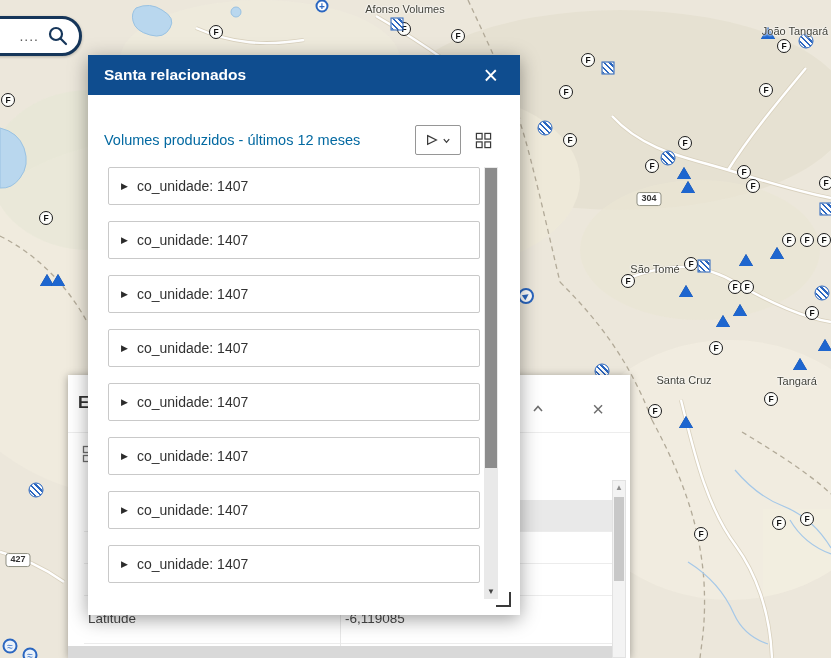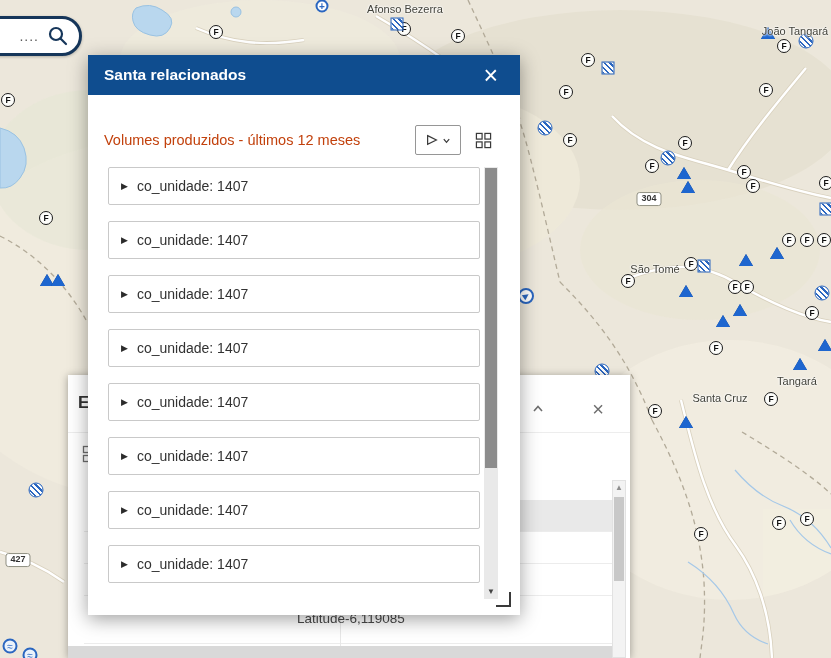--- a/index.html
+++ b/index.html
@@ -48,37 +48,37 @@
         color:#6e6e6e;display:flex;align-items:center;justify-content:center;cursor:pointer;}
   .pbtn-min{left:458px;}
   .pbtn-close{left:518px;font-size:20px;line-height:1;}
   .pgrid{position:absolute;left:14px;top:70px;}
   .band{position:absolute;}
   .band-top{left:272px;top:125px;width:272px;height:31px;background:#e9e9e9;}
   .band-bottom{left:0;top:271px;width:544px;height:12px;background:#d9d9d9;}
   .rowline{position:absolute;left:16px;width:528px;height:0;border-top:1px solid #ececec;}
   .colline{position:absolute;left:272px;top:125px;width:0;height:146px;border-left:1px solid #e8e8e8;}
   .prow{position:absolute;left:20px;width:514px;display:flex;}
-  .plabel{width:257px;font-size:13.5px;color:#4a4a4a;text-align:right;}
+  .plabel{width:257px;font-size:13.5px;color:#4a4a4a;}
   .pvalue{font-size:13.5px;color:#4a4a4a;}
   .pscroll{position:absolute;left:544px;top:105px;width:14px;height:178px;background:#f3f3f3;
            border:1px solid #e2e2e2;box-sizing:border-box;}
   .pscroll-up{position:absolute;top:2px;left:0;width:100%;text-align:center;font-size:8px;color:#8f8f8f;}
   .pscroll-thumb{position:absolute;top:16px;left:1px;width:10px;height:84px;background:#c8c8c8;}
 
   
   .dialog{position:absolute;left:88px;top:55px;width:432px;height:560px;background:#fff;z-index:8;
           box-shadow:0 4px 18px rgba(0,0,0,.38);}
   .dlg-header{height:40px;background:#0f4d8f;display:flex;align-items:center;
               justify-content:space-between;padding:0 22px 0 16px;box-sizing:border-box;}
   .dlg-title{color:#fff;font-size:15.5px;font-weight:700;}
   .dlg-close{border:0;background:none;color:#fff;font-size:25px;font-weight:300;line-height:1;
              padding:0;cursor:pointer;}
   .toolbar{display:flex;align-items:center;margin:30px 28px 0 16px;}
-  .subtitle{font-size:14.5px;color:#c2410c;}
+  .subtitle{font-size:14.5px;color:#0369a1;}
   .actions-btn{margin-left:auto;width:46px;height:30px;border:1px solid #969696;border-radius:2px;
                background:#fff;display:flex;align-items:center;justify-content:center;gap:3px;
                padding:0;cursor:pointer;}
   .grid-btn{margin-left:14px;border:0;background:none;padding:0;cursor:pointer;display:flex;}
   .list-wrap{position:relative;margin:12px 22px 0 20px;width:390px;height:432px;overflow:hidden;}
   .list-item{box-sizing:border-box;width:372px;height:38px;border:1px solid #c9c9c9;border-radius:2px;
              margin-bottom:16px;display:flex;align-items:center;gap:9px;padding:0 12px;background:#fff;
              cursor:pointer;}
   .caret{font-size:9px;color:#2b2b2b;line-height:1;}
   .item-label{font-size:14px;color:#323232;}
@@ -262,24 +262,24 @@
         <span>+</span>
       </div>
       <div class="marker m-wave" style="left: 10px; top: 646px;">
         <span>≈</span>
       </div>
       <div class="marker m-wave" style="left: 30px; top: 655px;">
         <span>≈</span>
       </div>
     </div>
   <div class="layer" id="labels">
-      <span class="map-label" style="left: 405px; top: 9px;">Afonso Bezerra</span>
+      <span class="map-label" style="left: 405px; top: 9px;">Afonso Volumes</span>
       <span class="map-label" style="left: 795px; top: 31px;">João Tangará</span>
       <span class="map-label" style="left: 655px; top: 269px;">São Tomé</span>
-      <span class="map-label" style="left: 684px; top: 398px; margin-left: 36px;">Santa Cruz</span>
+      <span class="map-label" style="left: 684px; top: 380px;">Santa Cruz</span>
       <span class="map-label" style="left: 797px; top: 381px;">Tangará</span>
     </div>
   <div class="layer" id="shields">
       <span class="shield" style="left: 649px; top: 152px; margin-top: 47px;">304</span>
       <span class="shield" style="left: 18px; top: 560px;">427</span>
     </div>
 
   <div class="search">
     <span class="search-dots">....</span>
     <svg width="22" height="22" viewBox="0 0 22 22">

